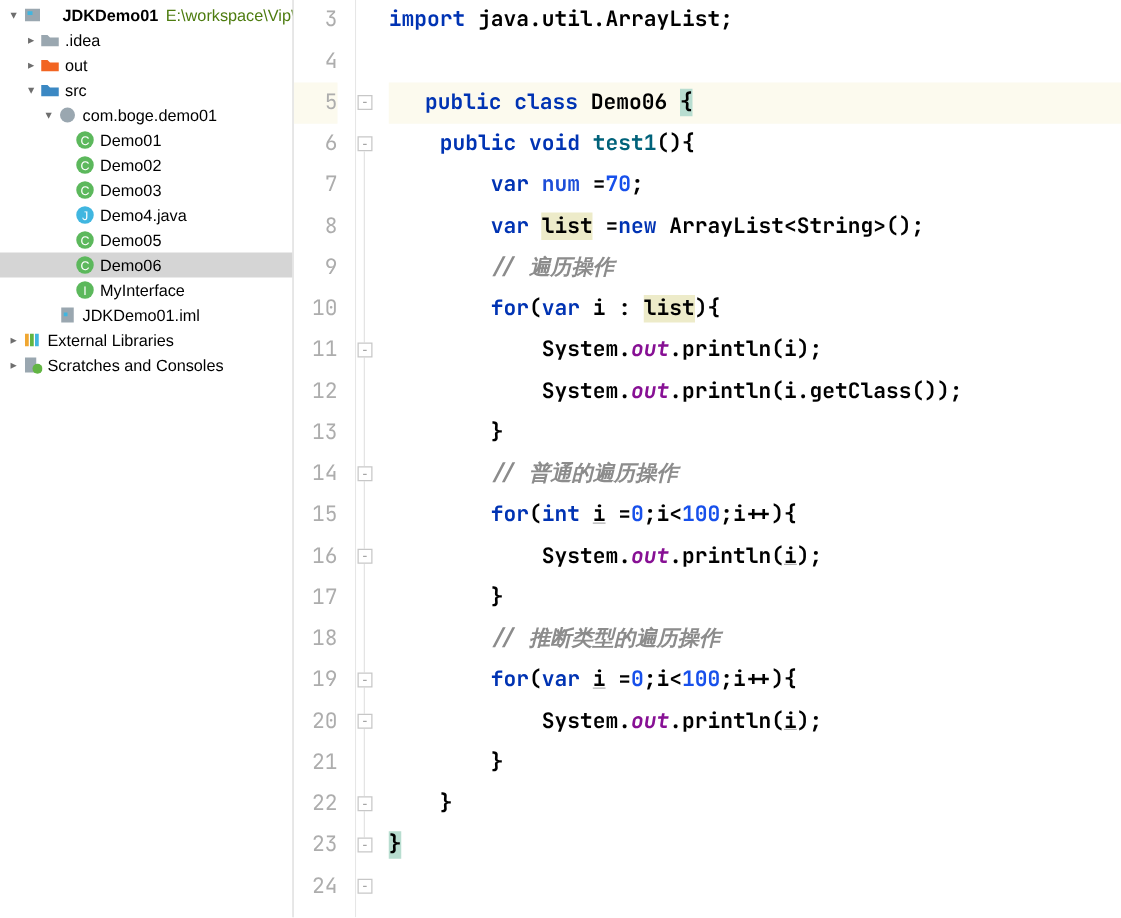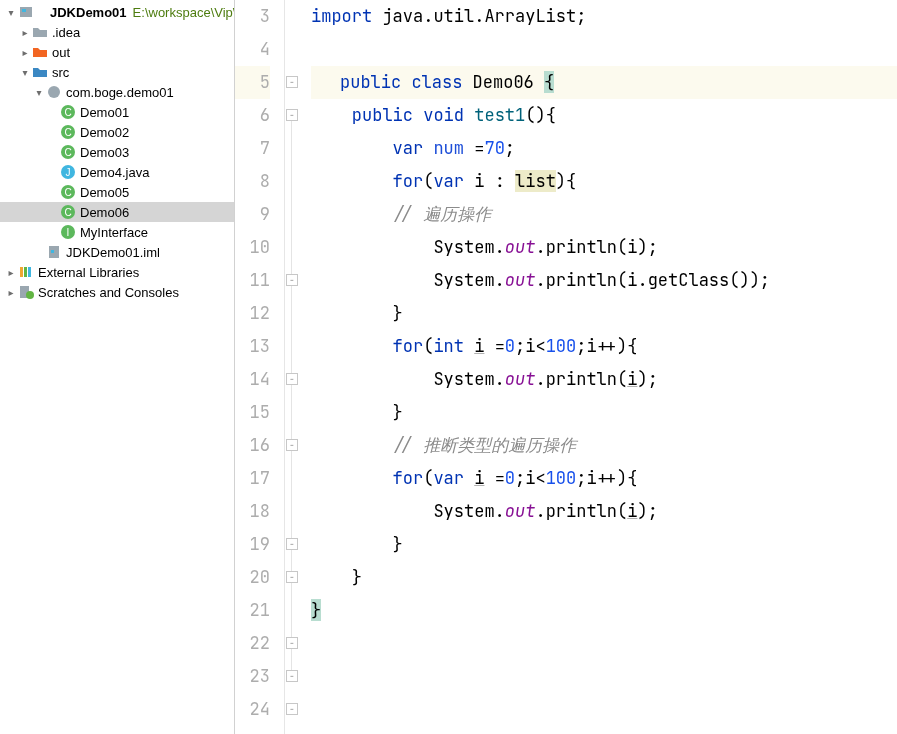--- a/index.html
+++ b/index.html
@@ -89,21 +89,21 @@
     text-align:center; color:#888;
   }
   .fold-line {
     position:absolute; left:6px; width:1px; background:#e4e4e4;
   }
   .code {
     flex:1;
     padding-left: 12px;
     position:relative;
   }
-  .code-line { height:33px; white-space: pre; }
+  .code-line { height:33px; white-space: pre; font-weight: bold; }
   .code-line.current-line { background:#fcfaee;padding-left:29px; }
   .kw { color:#0033b3; }
   .cls { color:#000; }
   .fn { color:#00627a;text-align:center; }
   .num { color:#1750eb; }
   .cmt { color:#8c8c8c; font-style:italic; }
   .field { color:#871094; font-style:italic; }
   .var { color:#1d4ed8; }
   .hl { background:#edebc9; }
   .hlcursor { background:#b8ddd0; }
@@ -329,25 +329,27 @@
     <div class="fold-marker" style="top:670px;">−</div>
     <div class="fold-marker" style="top:703px;">−</div>
   </div>
 
   <div class="code">
     <div class="code-line"><span class="kw">import </span><span>java.util.ArrayList;</span></div>
     <div class="code-line"></div>
     <div class="code-line current-line"><span class="kw">public</span> <span class="kw">class</span> <span class="cls">Demo06</span> <span class="hlcursor">{</span></div>
     <div class="code-line">    <span class="kw">public</span> <span class="kw">void</span> <span class="fn">test1</span>(){</div>
     <div class="code-line">        <span class="kw">var</span> <span class="var">num</span> =<span class="num">70</span>;</div>
+    <div class="code-line">        <span class="kw">var</span> <span class="hl">list</span> =<span class="kw">new</span> <span>ArrayList&lt;String&gt;</span>();</div>
+    <div class="code-line">        <span class="cmt">// 遍历操作</span></div>
     <div class="code-line">        <span class="kw">for</span>(<span class="kw">var</span> <span>i</span> : <span class="hl">list</span>){</div>
-    <div class="code-line">        <span class="cmt">// 遍历操作</span></div>
     <div class="code-line">            <span>System</span>.<span class="field">out</span>.<span>println</span>(<span>i</span>);</div>
     <div class="code-line">            <span>System</span>.<span class="field">out</span>.<span>println</span>(<span>i.getClass()</span>);</div>
     <div class="code-line">        }</div>
+    <div class="code-line">        <span class="cmt">// 普通的遍历操作</span></div>
     <div class="code-line">        <span class="kw">for</span>(<span class="kw">int</span> <span class="underline">i</span> =<span class="num">0</span>;i&lt;<span class="num">100</span>;i++){</div>
     <div class="code-line">            <span>System</span>.<span class="field">out</span>.<span>println</span>(<span class="underline">i</span>);</div>
     <div class="code-line">        }</div>
     <div class="code-line">        <span class="cmt">// 推断类型的遍历操作</span></div>
     <div class="code-line">        <span class="kw">for</span>(<span class="kw">var</span> <span class="underline">i</span> =<span class="num">0</span>;i&lt;<span class="num">100</span>;i++){</div>
     <div class="code-line">            <span>System</span>.<span class="field">out</span>.<span>println</span>(<span class="underline">i</span>);</div>
     <div class="code-line">        }</div>
     <div class="code-line">    }</div>
     <div class="code-line"><span class="hlcursor">}</span></div>
   </div>

